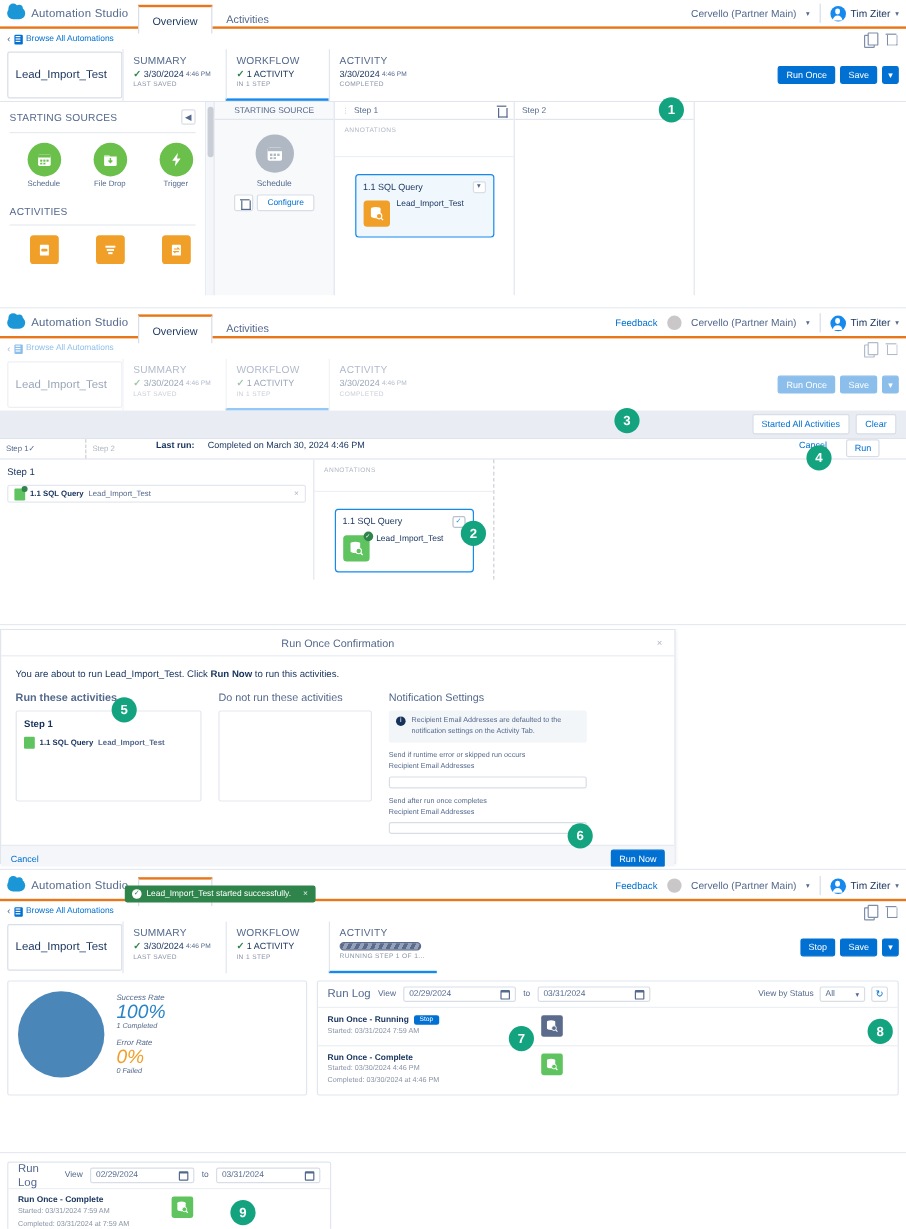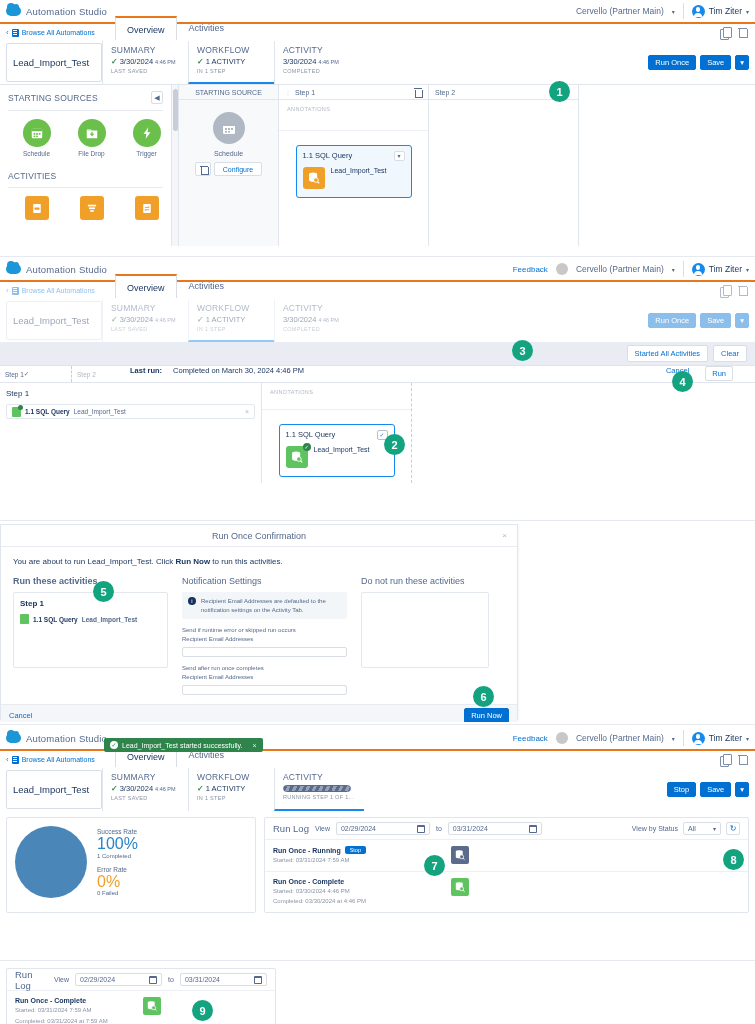--- a/index.html
+++ b/index.html
@@ -28,21 +28,21 @@
   .cloud:before, .cloud:after{
     content:""; position:absolute; background:#1b96d6; border-radius:50%;
   }
   .cloud:before{ width:8px; height:8px; left:1px; top:-3px; }
   .cloud:after{ width:6px; height:6px; right:2px; top:-2px; }
   .brand-txt { font-size:9.5px; color:#54698d; letter-spacing:.2px; }
   .apptabs { display:flex; align-items:stretch; }
   .apptab {
     padding:0 11px; display:flex; align-items:center; font-size:9px;
     color:#54698d; border:1px solid transparent; border-bottom:none;
-    position:relative; top:16px;
+    position:relative; top:4px;
   }
   .apptab.active {
     background:#fff; color:#16325c; border-color:#d8dde6;
     border-top:2px solid #e8761a; margin-bottom:-2px; padding-top:1px;
   }
   .appbar-right { margin-left:auto; display:flex; align-items:center; gap:8px; padding-right:6px; }
   .feedback { font-size:8px; color:#0070d2; }
   .fbavatar { width:12px; height:12px; border-radius:50%; background:#c9c7c7; }
   .org-sel { font-size:8.5px; color:#54698d; white-space:nowrap; }
   .vdiv { width:1px; height:16px; background:#d8dde6; }
@@ -227,21 +227,21 @@
   .toast .ok { width:8px; height:8px; border-radius:50%; background:#fff; color:#2e844a; font-size:6px; line-height:8px; text-align:center; }
   .toast .tx { margin-left:6px; font-size:7px; opacity:.85; }
 
   
   .lower { display:flex; gap:8px; padding:6px; }
   .card { border:1px solid #e0e5ee; border-radius:2px; background:#fff; }
   .card-head { height:18px; display:flex; align-items:center; padding:0 8px; font-size:9px; color:#54698d; border-bottom:1px solid #eceff3; }
   .health { width:250px; }
   .health-body { display:flex; padding:8px 8px 0; }
   .pie { width:72px; height:72px; border-radius:50%; background:#4a86b8; flex:none; }
-  .stats { padding-left:10px; padding-top:2px; }
+  .stats { padding-left:10px; padding-top:2px;font-style:italic; }
   .st-lbl { font-size:6.5px; color:#54698d; }
   .st-big { font-size:16px; color:#2a84c7; line-height:1.1; }
   .st-big.orange { color:#f0a028; }
   .st-sub { font-size:6px; color:#54698d; }
   .st-gap { height:7px; }
   .health-foot { border-top:1px solid #eceff3; margin:8px 8px 0; padding:5px 0 6px; display:flex; align-items:center; }
   .hf-l { font-size:8px; color:#54698d; }
   .hf-m { font-size:9px; color:#54698d; margin-left:52px; }
   .hf-btn { margin-left:auto; background:#0070d2; color:#fff; border-radius:2px; font-size:6px; padding:2px 7px; }
   .runlog { flex:1; }
@@ -622,60 +622,60 @@
   </div>
 
   <div class="badge" style="left:512px;top:82px;">3</div>
   <div class="badge" style="left:672px;top:113px;">4</div>
   <div class="badge" style="left:384px;top:176px;">2</div>
 </div>
 
 <div class="sep" style="top:520px;"></div>
 
 <div class="panel" style="top:524px;height:198px;">
-  <div class="modal" style="width:518px;height:196px;">
+  <div class="modal" style="width:563px;height:196px;">
     <div class="modal-head">
       <span class="modal-title">Run Once Confirmation</span>
       <span class="modal-x">×</span>
     </div>
     <div class="modal-sub">
       <span>You are about to run Lead_Import_Test. Click </span><b>Run Now</b><span> to run this activities.</span>
     </div>
     <div class="modal-cols">
       <div style="width:155px;font-weight:bold;">
         <div class="mcol-h">Run these activities</div>
         <div class="mbox">
           <div class="stepname">Step 1</div>
           <div class="mchip">
             <span class="cic" style="width:9px;height:10px;background:#5fc35f;border-radius:1px;position:relative;display:inline-block;"></span>
             <b>1.1 SQL Query</b>
             <span class="cname" style="color:#54698d;">Lead_Import_Test</span>
           </div>
         </div>
       </div>
+      <div style="width:128px;">
+        <div class="mcol-h">Do not run these activities</div>
+        <div class="mbox"></div>
+      </div>
       <div style="width:165px;">
         <div class="mcol-h">Notification Settings</div>
         <div class="notice">
           <span class="info-dot">i</span>
           <span>Recipient Email Addresses are defaulted to the notification settings on the Activity Tab.</span>
         </div>
         <div class="ffield">
           <div class="flabel">Send if runtime error or skipped run occurs</div>
           <div class="flabel">Recipient Email Addresses</div>
           <div class="finput"><span></span></div>
         </div>
         <div class="ffield">
           <div class="flabel">Send after run once completes</div>
           <div class="flabel">Recipient Email Addresses</div>
           <div class="finput"><span></span></div>
         </div>
-      </div>
-      <div style="width:128px;">
-        <div class="mcol-h">Do not run these activities</div>
-        <div class="mbox"></div>
       </div>
     </div>
     <div class="modal-foot">
       <span class="lnk">Cancel</span>
       <button class="btn">Run Now</button>
     </div>
   </div>
   <div class="badge" style="left:93px;top:57px;">5</div>
   <div class="badge" style="left:473px;top:162px;">6</div>
 </div>

